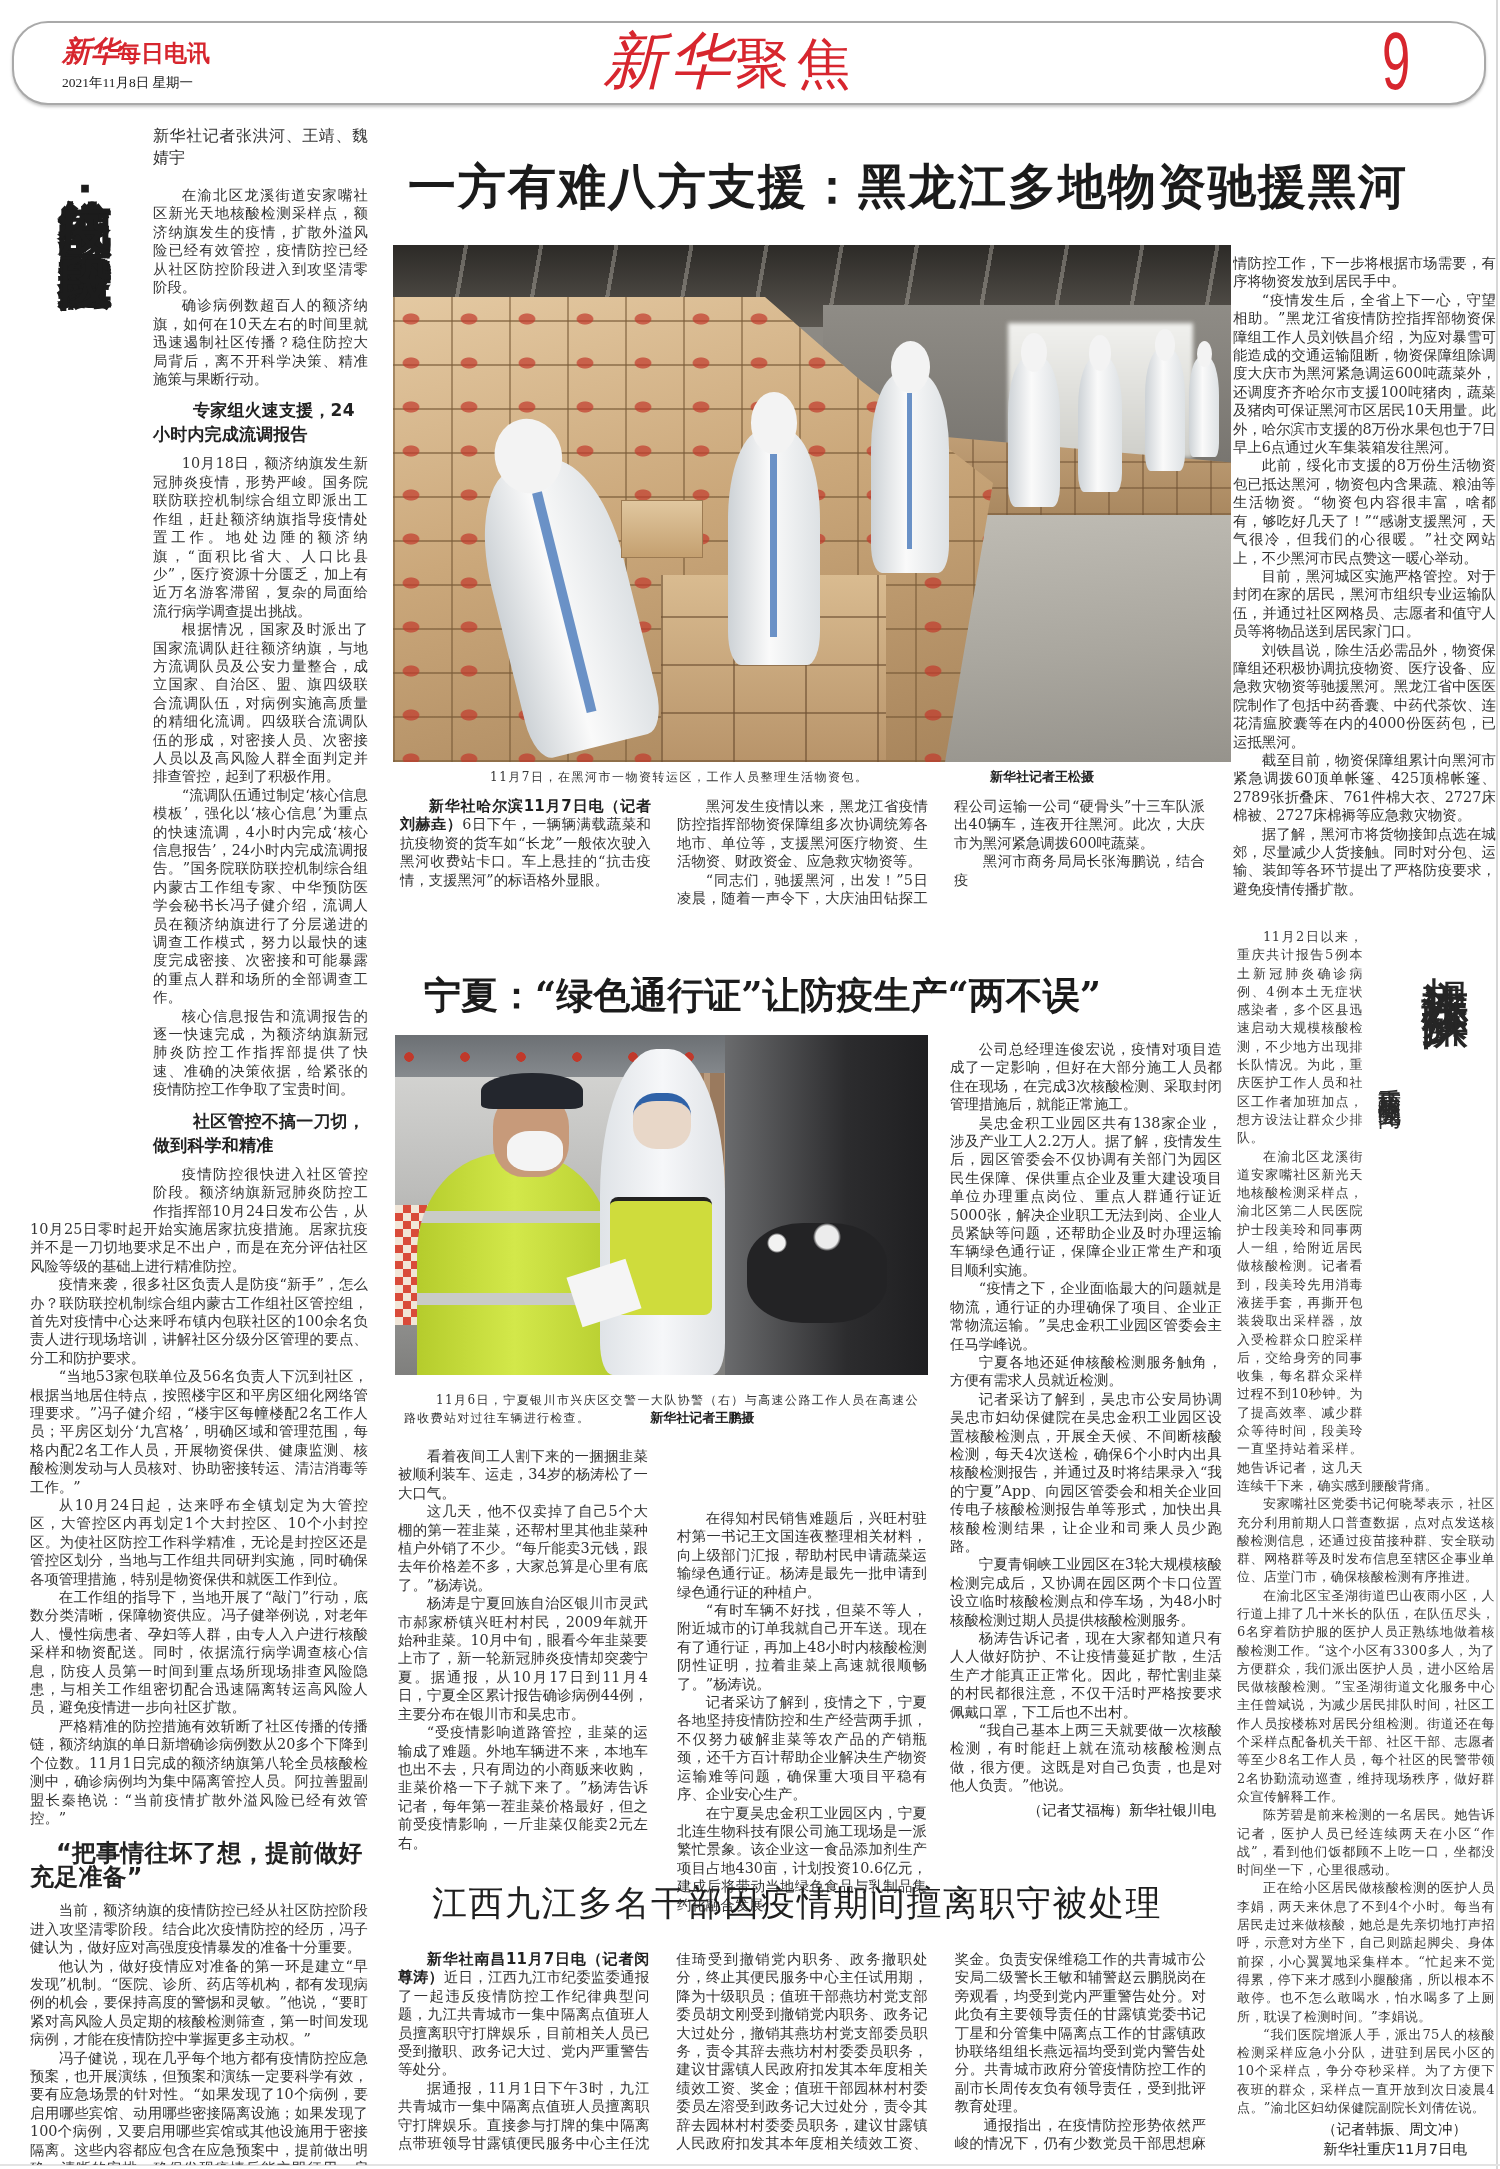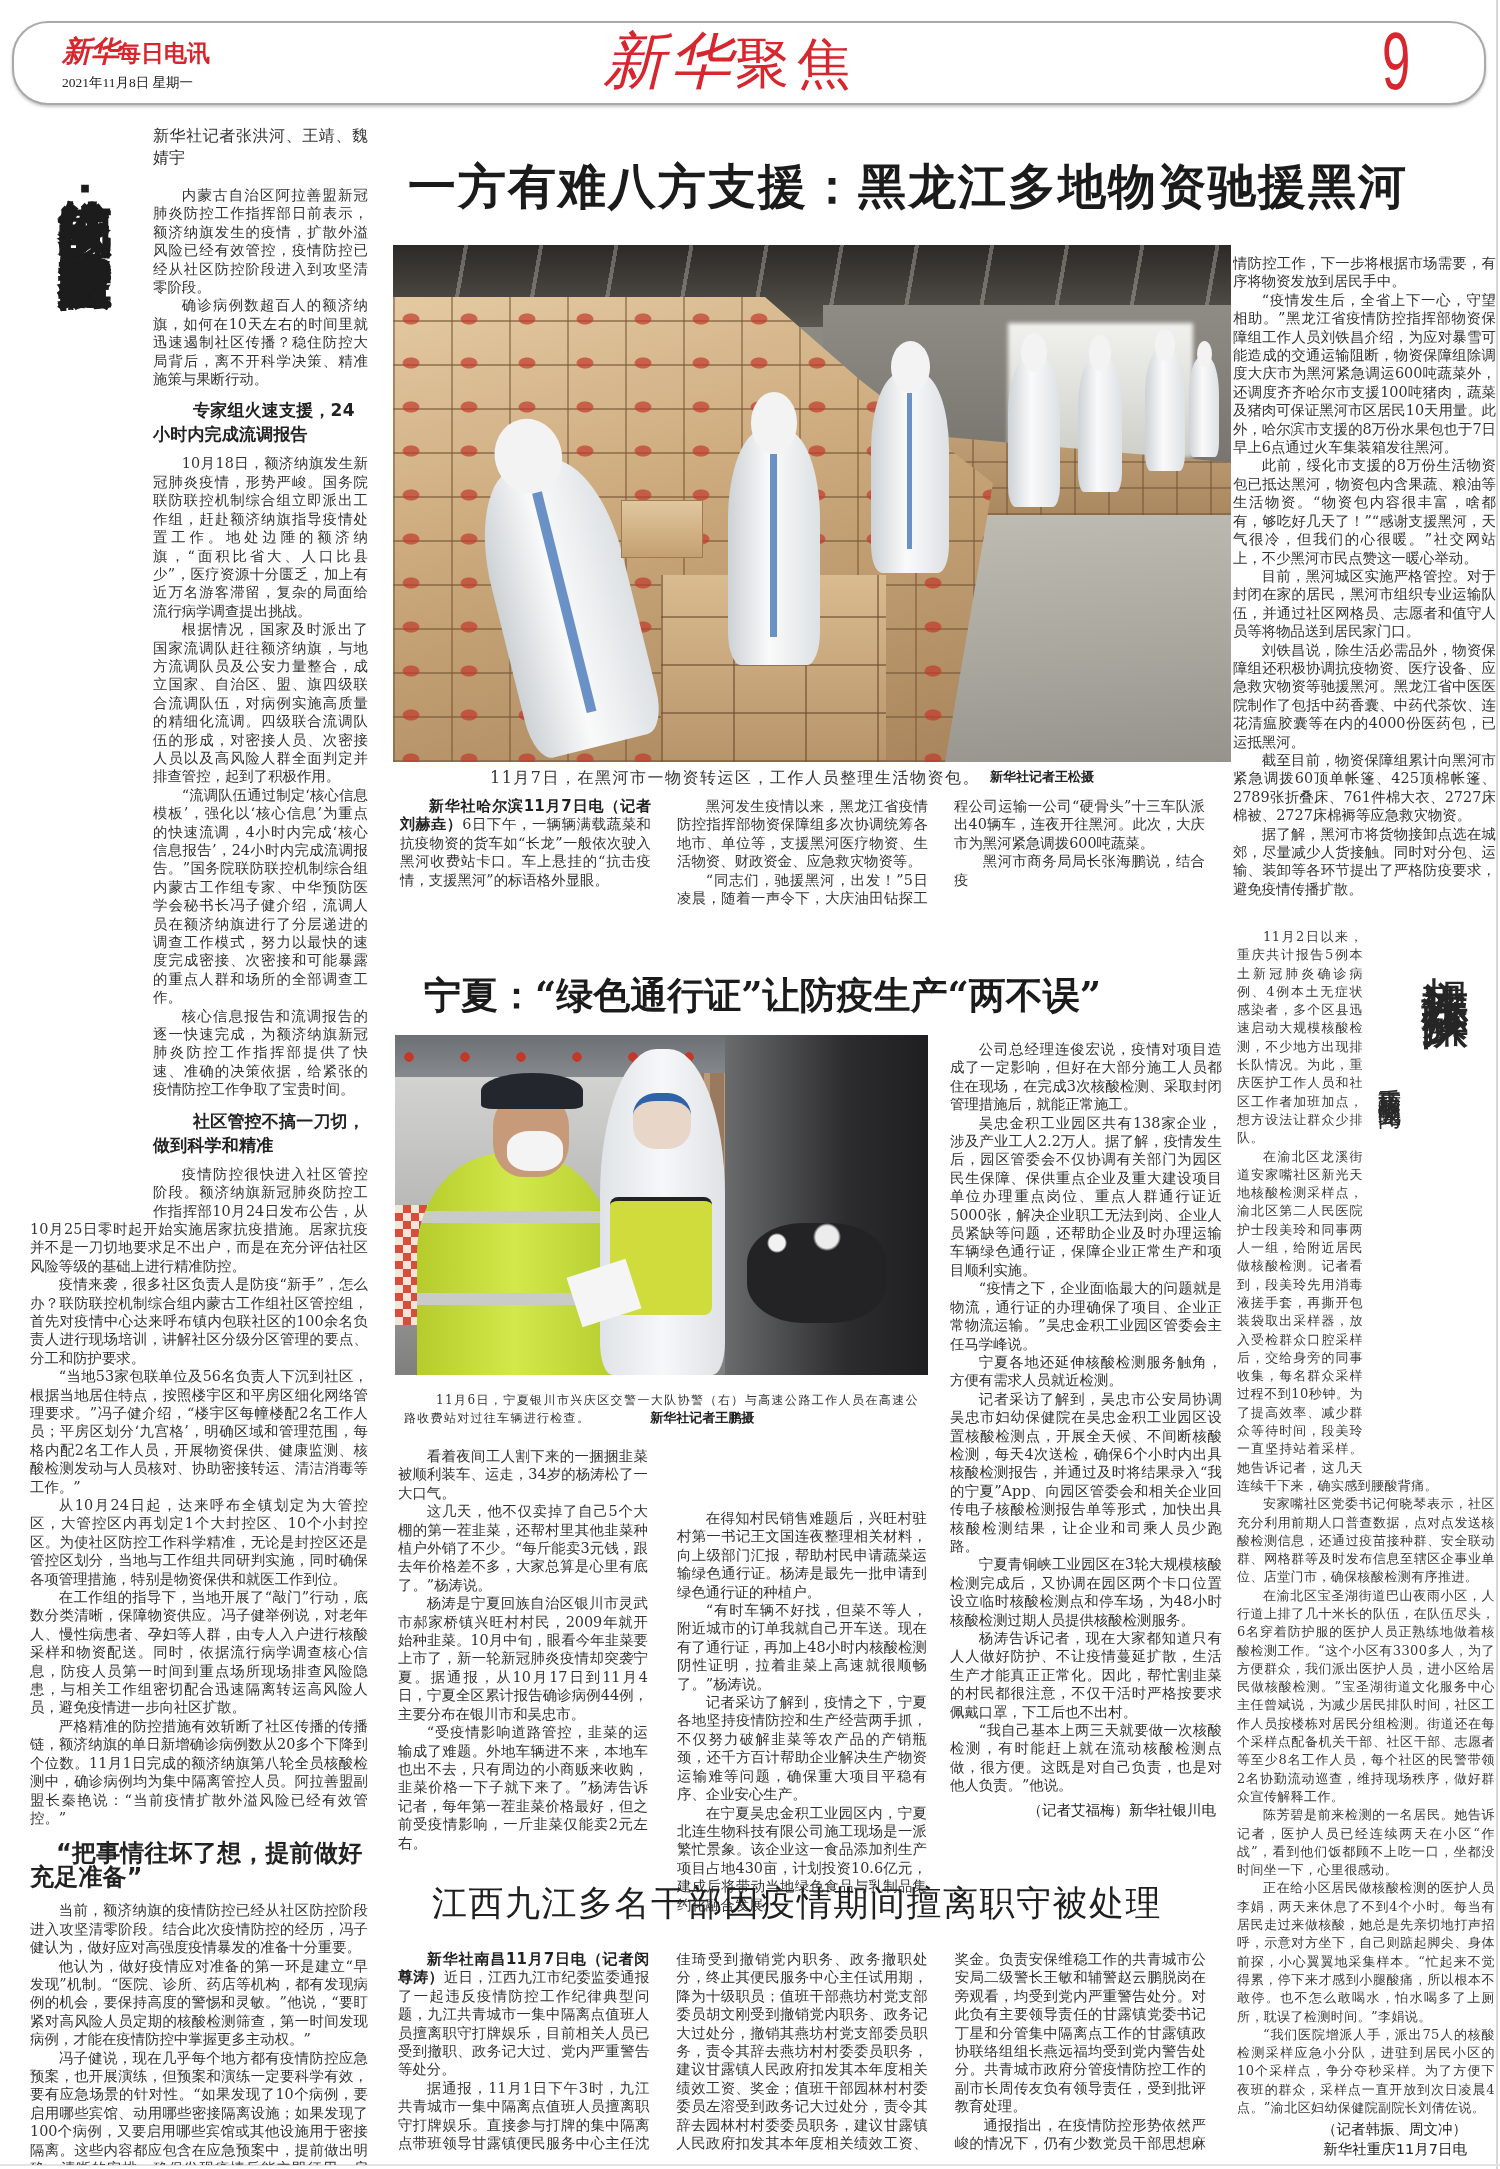--- a/index.html
+++ b/index.html
@@ -48,21 +48,21 @@
 .worker .tape{position:absolute;left:46%;top:10%;width:7%;height:78%;background:#3b6fb6;opacity:.75;}
 .photo1 .w1{left:105px;top:215px;width:135px;height:290px;transform:rotate(-14deg);}
 .photo1 .w2{left:335px;top:185px;width:92px;height:235px;}
 .photo1 .w3{left:478px;top:128px;width:78px;height:200px;}
 .photo1 .w4{left:615px;top:112px;width:52px;height:150px;}
 .photo1 .w5{left:685px;top:112px;width:44px;height:135px;}
 .photo1 .w6{left:752px;top:104px;width:40px;height:122px;}
 .photo1 .w7{left:796px;top:112px;width:30px;height:100px;}
 
 .cap1{left:393px;top:768px;width:838px;height:20px;}
-.caption{font-size:16px;line-height:17px;color:#333;letter-spacing:1.5px;text-indent:0;white-space:nowrap;}
+.caption{font-size:12px;line-height:17px;color:#333;letter-spacing:1.5px;text-indent:0;white-space:nowrap;}
 .credit{font-family:"DejaVu Sans",sans-serif;font-weight:bold;font-size:13px;color:#222;letter-spacing:0;white-space:nowrap;}
 .cap1 .caption{position:absolute;left:97px;top:1px;}
 .cap1 .credit{position:absolute;left:597px;top:0;}
 .lead{font-family:"DejaVu Sans",sans-serif;font-weight:bold;font-size:15px;color:#222;}
 .hlj-cols{left:400px;top:797px;width:805px;column-count:3;column-gap:26px;}
 .hlj-right{left:1233px;top:254px;width:263px;height:650px;overflow:hidden;}
 .noindent{text-indent:0;}
 
 
 .nx-head{left:424px;top:968px;font-size:37px;line-height:54px;font-weight:bold;white-space:nowrap;color:#1b1b1b;}
@@ -114,21 +114,21 @@
   <div class="abs section-title"><span class="brand">新华</span><span class="suffix">聚焦</span></div>
   <div class="abs page-number">9</div>
   <div class="abs page-edge"></div>
   <div class="abs page-bottom"></div>
 
   <div class="abs ejina">
     <div class="vhead-wrap">
       <h1 class="vhead">额济纳战疫：从社区防控进入攻坚清零阶段</h1>
     </div>
     <p class="byline">新华社记者张洪河、王靖、魏婧宇</p>
-    <p>内蒙古自治区阿拉善盟新冠肺炎防控工作指挥部日前表示，额济纳旗发生的疫情，扩散外溢风险已经有效管控，疫情防控已经从社区防控阶段进入到攻坚清零阶段。</p>
+    <p>在渝北区龙溪街道安家嘴社区新光天地核酸检测采样点，额济纳旗发生的疫情，扩散外溢风险已经有效管控，疫情防控已经从社区防控阶段进入到攻坚清零阶段。</p>
     <p>确诊病例数超百人的额济纳旗，如何在10天左右的时间里就迅速遏制社区传播？稳住防控大局背后，离不开科学决策、精准施策与果断行动。</p>
     <h3 class="subhead">专家组火速支援，24小时内完成流调报告</h3>
     <p>10月18日，额济纳旗发生新冠肺炎疫情，形势严峻。国务院联防联控机制综合组立即派出工作组，赶赴额济纳旗指导疫情处置工作。地处边陲的额济纳旗，“面积比省大、人口比县少”，医疗资源十分匮乏，加上有近万名游客滞留，复杂的局面给流行病学调查提出挑战。</p>
     <p>根据情况，国家及时派出了国家流调队赶往额济纳旗，与地方流调队员及公安力量整合，成立国家、自治区、盟、旗四级联合流调队伍，对病例实施高质量的精细化流调。四级联合流调队伍的形成，对密接人员、次密接人员以及高风险人群全面判定并排查管控，起到了积极作用。</p>
     <p>“流调队伍通过制定‘核心信息模板’，强化以‘核心信息’为重点的快速流调，4小时内完成‘核心信息报告’，24小时内完成流调报告。”国务院联防联控机制综合组内蒙古工作组专家、中华预防医学会秘书长冯子健介绍，流调人员在额济纳旗进行了分层递进的调查工作模式，努力以最快的速度完成密接、次密接和可能暴露的重点人群和场所的全部调查工作。</p>
     <p>核心信息报告和流调报告的逐一快速完成，为额济纳旗新冠肺炎防控工作指挥部提供了快速、准确的决策依据，给紧张的疫情防控工作争取了宝贵时间。</p>
     <h3 class="subhead">社区管控不搞一刀切，做到科学和精准</h3>
     <p>疫情防控很快进入社区管控阶段。额济纳旗新冠肺炎防控工作指挥部10月24日发布公告，从10月25日零时起开始实施居家抗疫措施。居家抗疫并不是一刀切地要求足不出户，而是在充分评估社区风险等级的基础上进行精准防控。</p>
     <p>疫情来袭，很多社区负责人是防疫“新手”，怎么办？联防联控机制综合组内蒙古工作组社区管控组，首先对疫情中心达来呼布镇内包联社区的100余名负责人进行现场培训，讲解社区分级分区管理的要点、分工和防护要求。</p>
     <p>“当地53家包联单位及56名负责人下沉到社区，根据当地居住特点，按照楼宇区和平房区细化网络管理要求。”冯子健介绍，“楼宇区每幢楼配2名工作人员；平房区划分‘九宫格’，明确区域和管理范围，每格内配2名工作人员，开展物资保供、健康监测、核酸检测发动与人员核对、协助密接转运、清洁消毒等工作。”</p>

